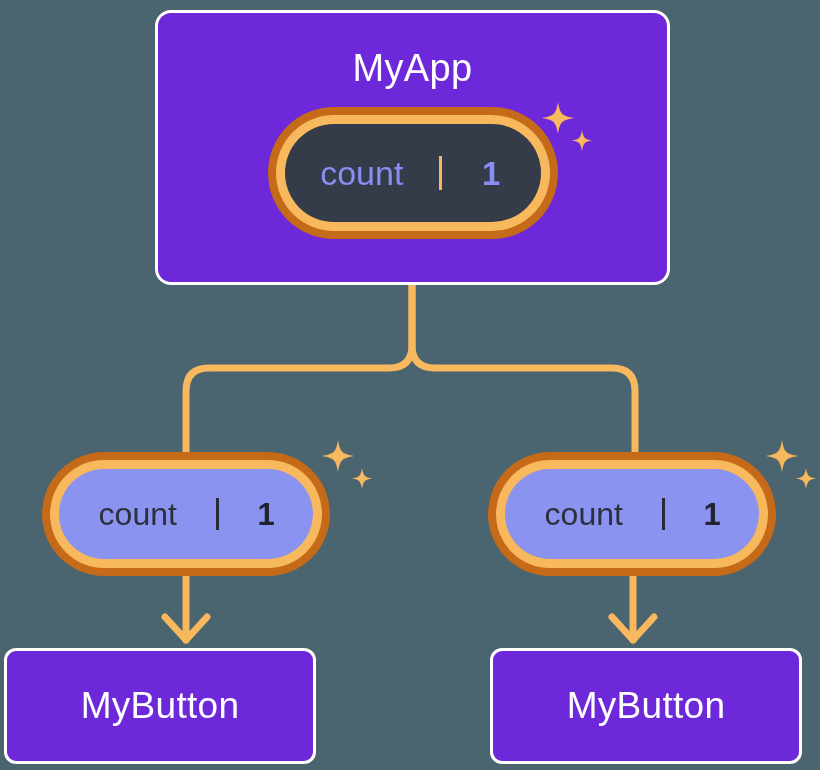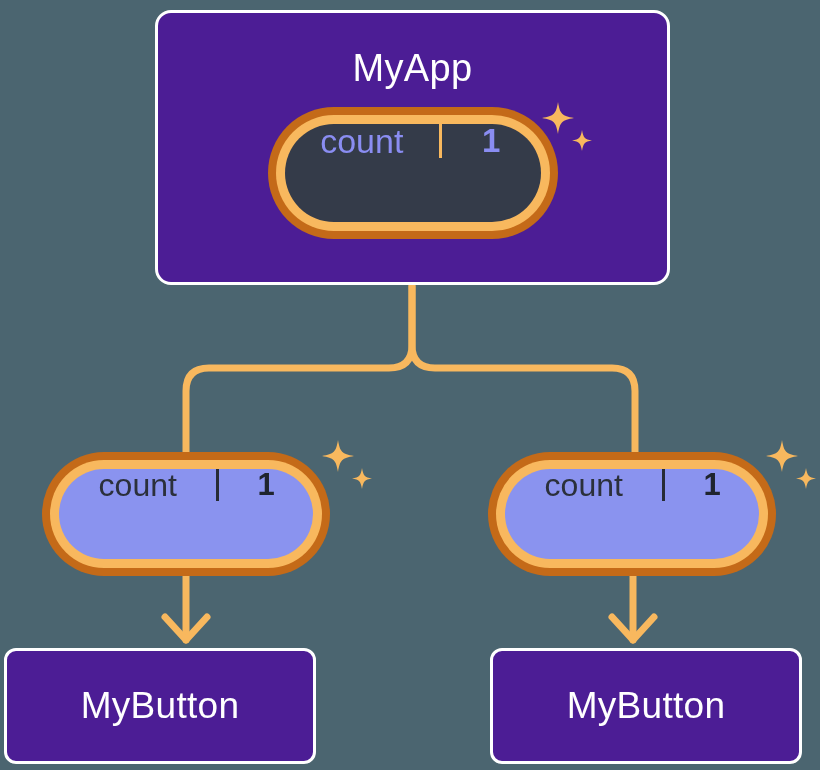--- a/index.html
+++ b/index.html
@@ -26,21 +26,21 @@
     top: 0;
     width: 820px;
     height: 770px;
     pointer-events: none;
   }
 
   
   .card {
     position: absolute;
     box-sizing: border-box;
-    background: #4c1d95;
+    background: #6d28d9;
     border: 3px solid #ffffff;
     border-radius: 14px;
   }
   #card-myapp {
     left: 155px;
     top: 10px;
     width: 515px;
     height: 275px;
     border-radius: 16px;
   }
@@ -92,21 +92,21 @@
     border-radius: 999px;
     background: #f8b85e;          
     padding: 9px;
     display: flex;
   }
   .pill-body {
     box-sizing: border-box;
     flex: 1;
     border-radius: 999px;
     display: flex;
-    align-items: flex-start;
+    align-items: center;
     overflow: hidden;
   }
   .pill-name, .pill-value {
     display: flex;
     align-items: center;
     justify-content: center;
     line-height: 1;
   }
 
   

